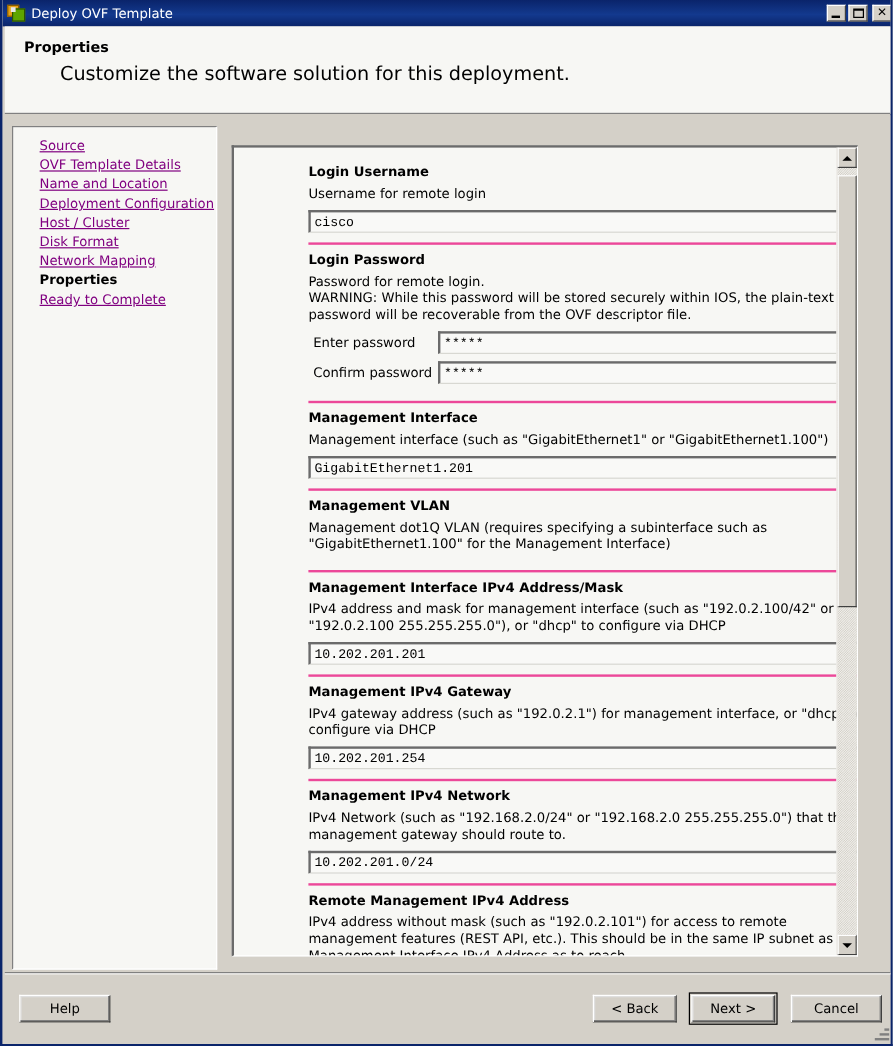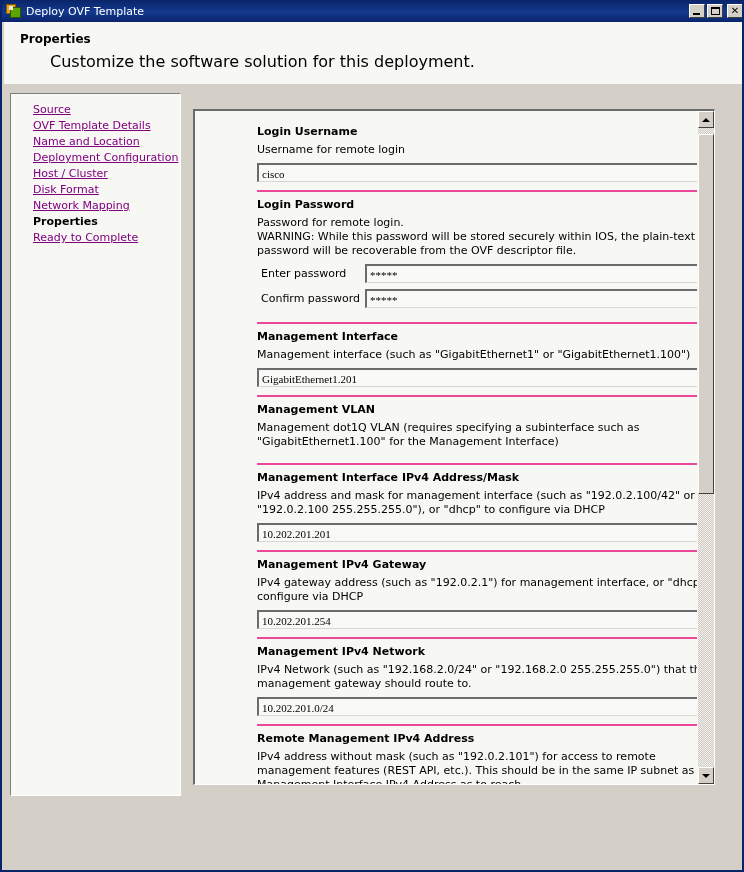--- a/index.html
+++ b/index.html
@@ -101,21 +101,21 @@
     position: absolute; left: 16px; top: 10px;
     font-size: 12px; font-weight: bold; color: #000;
   }
   .header-sub {
     position: absolute; left: 46px; top: 30px;
     font-size: 16px; color: #000;
   }
 
   
   .body-area {
-    position: absolute; top: 84px; left: 2px;
+    position: absolute; top: 96px; left: 2px;
     width: 740px; height: 716px;
     background: #d4d0c8;
   }
 
   
   .sidebar {
     position: absolute; left: 6px; top: 9px;
     width: 171px; height: 703px;
     background: #f7f7f4;
     box-sizing: border-box;
@@ -178,21 +178,21 @@
   }
   .text-input {
     display: block;
     box-sizing: border-box;
     width: 467px; height: 19px;
     background: #f9f9f7;
     border-top: 2px solid #6b6b6b;
     border-left: 2px solid #6b6b6b;
     border-right: 1px solid #d8d8d2;
     border-bottom: 1px solid #d8d8d2;
-    font-family: Liberation Serif, serif;
+    font-family: Liberation Mono, monospace;
     font-size: 11px;
     color: #000;
     padding: 1px 2px 0 3px;
     line-height: 15px;
     outline: none;
   }
   .pwd-row {
     display: flex; align-items: center;
     margin-bottom: 6px;
   }
@@ -416,13 +416,27 @@
         <div class="scroll-track">
           <div class="scroll-thumb"></div>
         </div>
         <div class="scroll-btn down">
           <span class="arrow-down"></span>
         </div>
       </div>
     </div>
   </div>
 
+  <div class="footer">
+    <div class="sep-line"></div>
+    <div class="btn help">Help</div>
+    <div class="btn back">&lt; Back</div>
+    <div class="btn next">
+      <div class="inner">Next &gt;</div>
+    </div>
+    <div class="btn cancel">Cancel</div>
+    <div class="resize-grip">
+      <i style="bottom:0;width:12px"></i>
+        <i style="bottom:4px;width:8px"></i>
+        <i style="bottom:8px;width:4px"></i>
+    </div>
+  </div>
 </div>
 
 </body></html>

